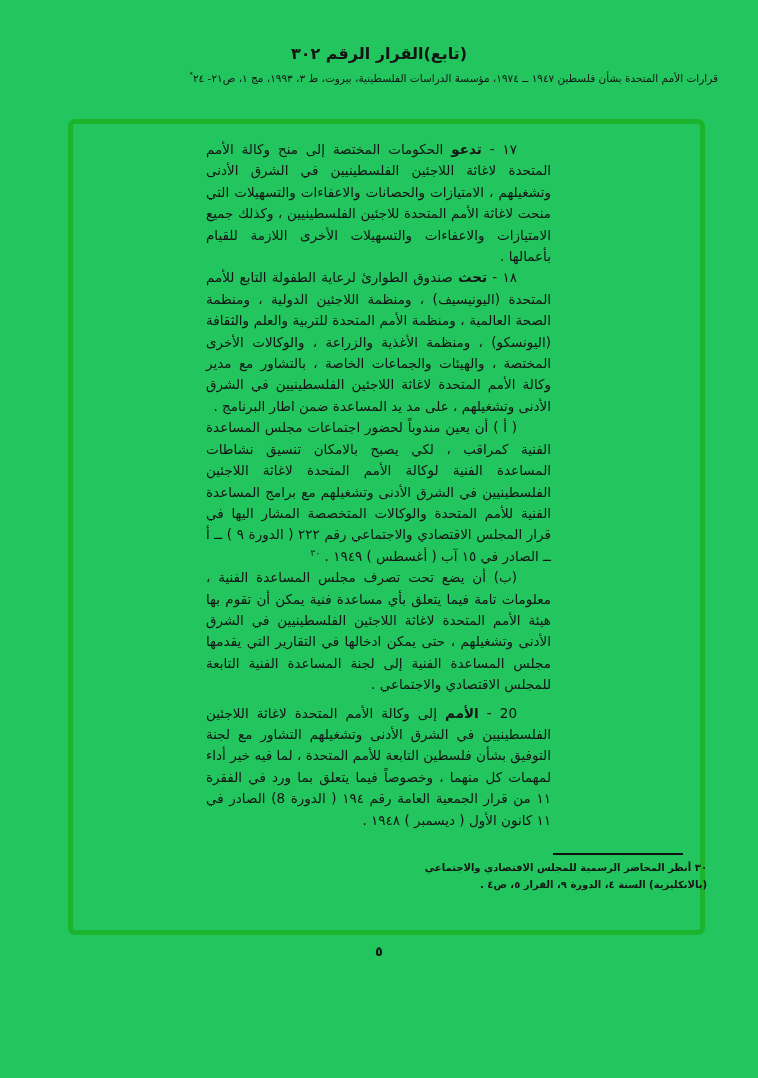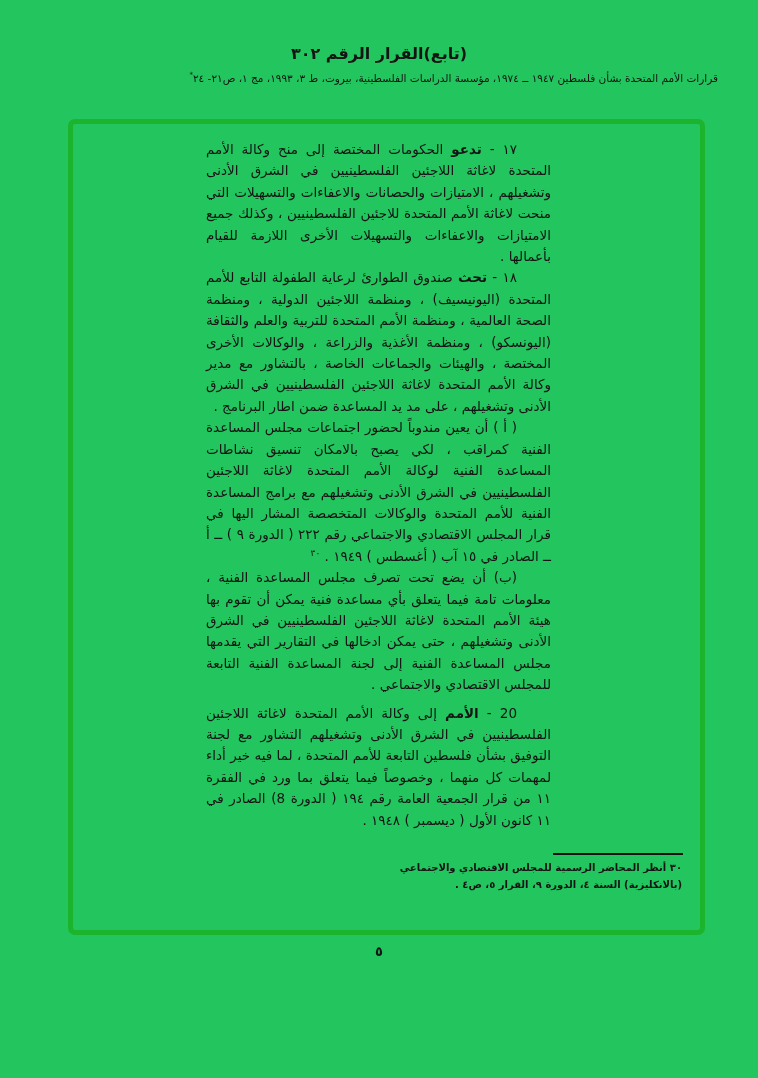--- a/index.html
+++ b/index.html
@@ -50,21 +50,21 @@
   .fn-ref { font-size:9px; vertical-align:super; line-height:0; }
   
   .footnote-sep {
     position:absolute;
     top:853px; left:553px;
     width:130px; height:2px;
     background:#111111;
   }
   .footnote {
     position:absolute;
-    top:860px; right:76px; width:302px;
+    top:860px; right:51px; width:302px;
     font-size:10px; line-height:16.5px;
     font-weight:bold;
     text-align:right;
     direction:rtl;
   }
   .footnote .fn-marker { font-weight:bold; }
   
   .page-number {
     position:absolute;
     top:944px; left:0; right:0;

